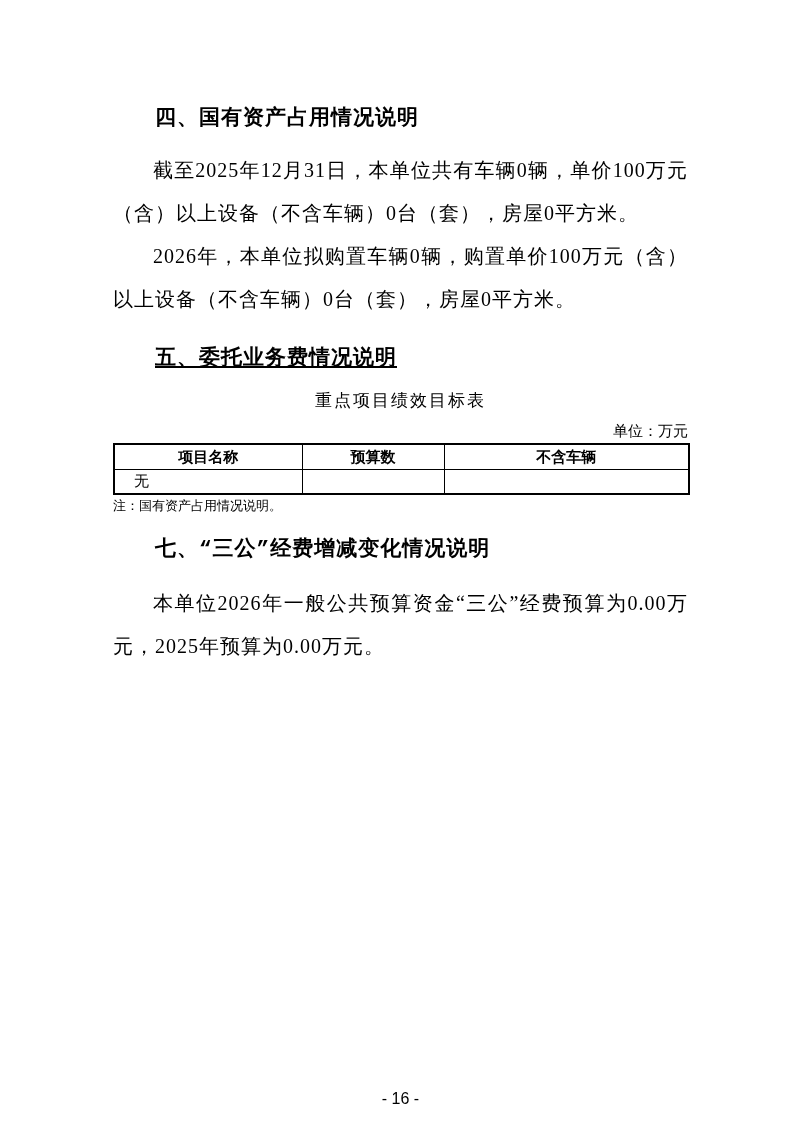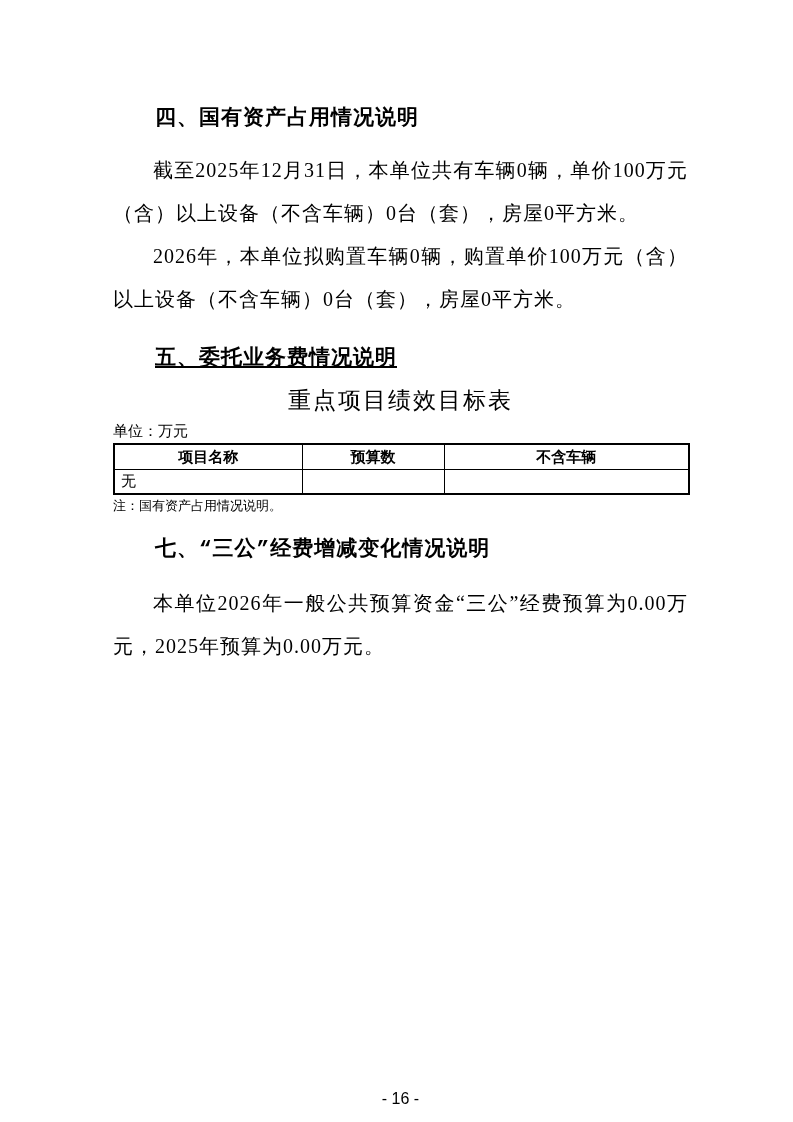--- a/index.html
+++ b/index.html
@@ -36,45 +36,45 @@
   .h-seven { margin-top: 22px; margin-bottom: 18px; font-family: Liberation Mono, monospace; }
   .body-text {
     font-size: 20px;
     line-height: 43px;
     letter-spacing: 1px;
     text-indent: 2em;
     text-align: justify;
     margin: 0;
   }
   .table-title {
-    font-size: 23px;
+    font-size: 17px;
     line-height: 24px;
     text-align: center;
     letter-spacing: 2px;
     margin: 14px 0 0 0;
   }
   .unit-label {
     font-size: 15px;
     line-height: 20px;
-    text-align: left;
+    text-align: right;
     margin: 8px 0 2px 0;
   }
   table.perf-table {
     width: 575px;
     border-collapse: collapse;
     border: 2px solid #000000;
     table-layout: fixed;
   }
   table.perf-table col.c1 { width: 188px; }
   table.perf-table col.c2 { width: 142px; }
   table.perf-table col.c3 { width: 245px; }
   table.perf-table th, table.perf-table td {
     border: 1px solid #000000;
     height: 25px;
-    padding: 1px 6px;
+    padding: 1px 19px;
     font-size: 15px;
     line-height: 20px;
   }
   table.perf-table th {
     font-weight: bold;
     text-align: center;
   }
   table.perf-table td {
     text-align: left;
     font-weight: normal;

